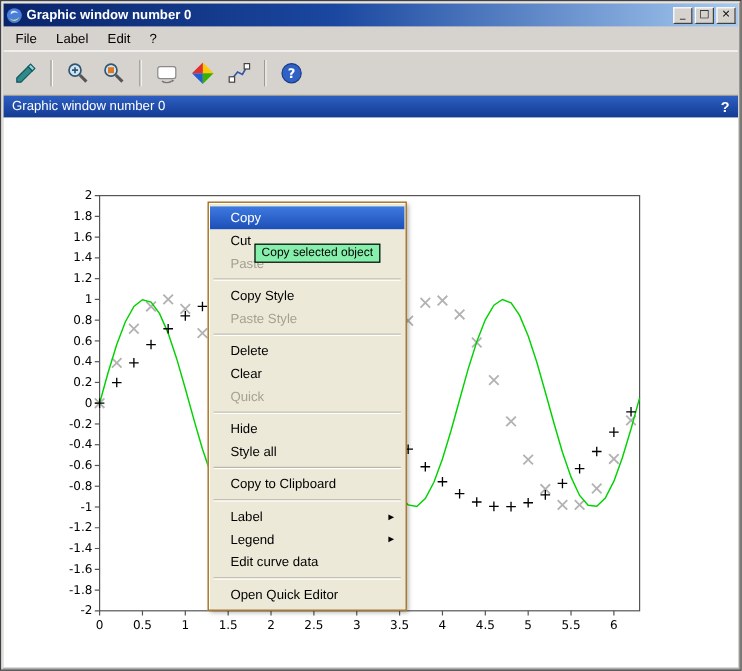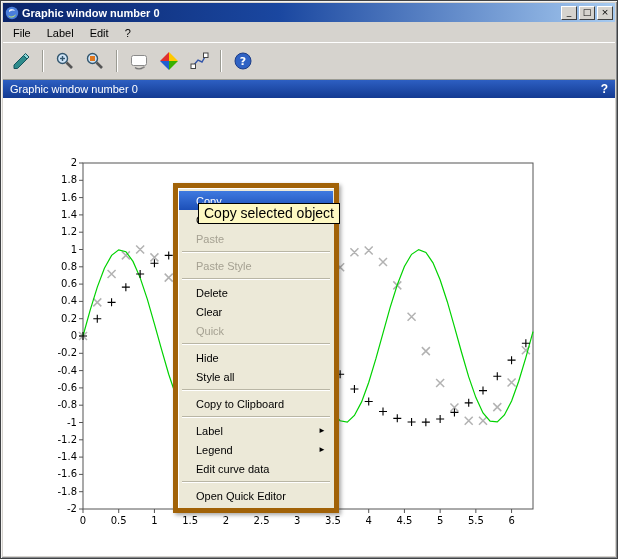--- a/index.html
+++ b/index.html
@@ -40,34 +40,34 @@
     height:18px;flex:0 0 18px;display:flex;align-items:center;padding:0 7px;
     background:linear-gradient(to bottom,#2d5fc2,#133a92);color:#fff;font-size:11px;
   }
   .infobar .ihelp{margin-left:auto;font-weight:bold;font-size:12px;}
   
   .canvas{flex:1;background:#ffffff;position:relative;}
   #plot{position:absolute;left:42px;top:55px;}
   
   .context-menu{
     position:absolute;left:172px;top:167px;width:166px;z-index:20;
-    background:#ece9d8;border:5px solid #a16207;padding:3px 1px;
+    background:#ece9d8;border:1px solid #a16207;padding:3px 1px;
     box-shadow:2px 2px 4px rgba(0,0,0,0.35), inset 1px 1px 0 #ffffff;
-    font-size:11px;color:#000;box-sizing:border-box;margin-top:15px;
+    font-size:11px;color:#000;box-sizing:border-box;
   }
   .menu-item{height:19px;display:flex;align-items:center;padding:0 6px 0 17px;position:relative;white-space:nowrap;}
   .menu-item.selected{background:linear-gradient(#3f7ae0,#1c4fb8);color:#fff;}
   .menu-item.disabled{color:#a5a192;}
   .menu-item .arrow{position:absolute;right:7px;font-size:8px;line-height:19px;}
   .menu-sep{height:0;border-top:1px solid #b9b6a5;border-bottom:1px solid #ffffff;margin:3px 3px;}
   
   .tooltip{
-    position:absolute;left:197px;top:202px;z-index:30;
-    background:#fef9c3;border:1px solid #000000;color:#000;
-    font-size:14px;padding:1px 5px 2px 5px;white-space:nowrap;
+    position:absolute;left:211px;top:202px;z-index:30;
+    background:#86efac;border:1px solid #000000;color:#000;
+    font-size:10px;padding:1px 5px 2px 5px;white-space:nowrap;
   }
 </style>
 </head>
 <body>
 
 <div class="window">
 
   <div class="titlebar">
     <span style="display:inline-flex;">
       <svg width="14" height="14" viewBox="0 0 14 14">
@@ -232,20 +232,23 @@
     <div class="menu-item selected">
       <span>Copy</span>
     </div>
     <div class="menu-item">
       <span>Cut</span>
     </div>
     <div class="menu-item disabled">
       <span>Paste</span>
     </div>
     <div class="menu-sep"></div>
+    <div class="menu-item">
+      <span>Copy Style</span>
+    </div>
     <div class="menu-item disabled">
       <span>Paste Style</span>
     </div>
     <div class="menu-sep"></div>
     <div class="menu-item">
       <span>Delete</span>
     </div>
     <div class="menu-item">
       <span>Clear</span>
     </div>

